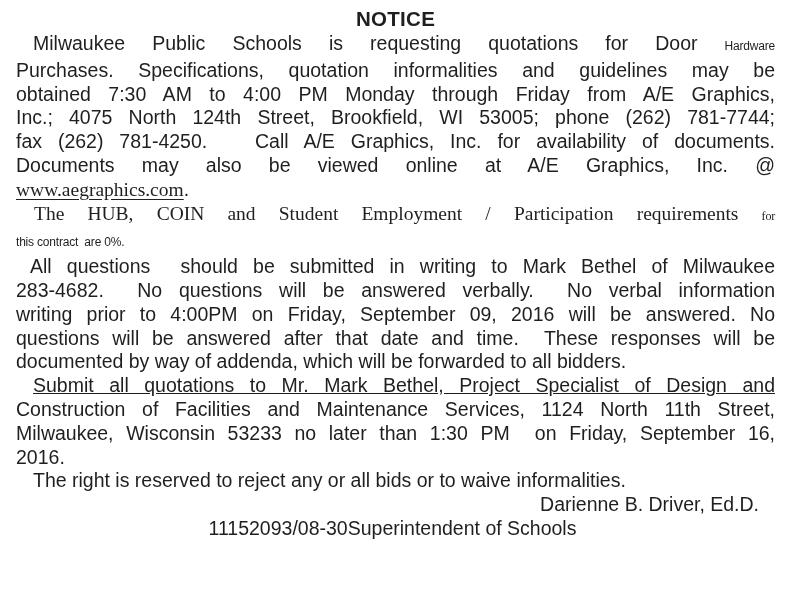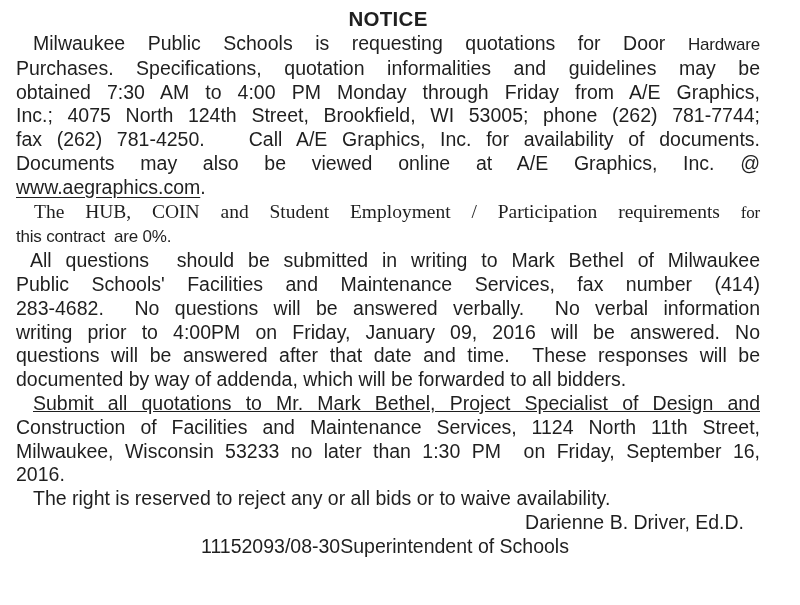--- a/index.html
+++ b/index.html
@@ -11,21 +11,21 @@
     width: 800px;
     height: 605px;
     overflow: hidden;
     font-family: "Liberation Sans", sans-serif;
     color: #1f1f1f;
   }
   .page {
     box-sizing: border-box;
     width: 800px;
     height: 605px;
-    padding: 6px 40px 0 16px;
+    padding: 6px 25px 0 16px;
     background: #ffffff;
   }
   .title {
     text-align: center;
     font-weight: bold;
     font-size: 20.5px;
     line-height: 26px;
     letter-spacing: 0.3px;
   }
   .body-text {
@@ -36,28 +36,29 @@
     line-height: 23.8px;
     text-align: justify;
     text-align-last: justify;
     white-space: nowrap; 
     white-space: normal;
   }
   .line.last {
     text-align-last: left;
   }
   .small {
-    font-size: 17px;
+    font-size: 12px;
     letter-spacing: -0.2px;
   }
   .link {
     text-decoration: underline;
     text-underline-offset: 3px;
     color: inherit;
     cursor: pointer;
+    font-family: Liberation Serif, serif;
   }
   .signature-name {
     line-height: 23.8px;
     text-align: right;
     padding-right: 16px;
   }
   .footer-row {
     display: flex;
     justify-content: center;
     line-height: 23.8px;
@@ -80,34 +81,33 @@
         <div class="line"><span>fax (262) 781-4250.&nbsp;&nbsp; Call A/E Graphics, Inc. for availability of documents.</span></div>
         <div class="line"><span>Documents may also be viewed online at A/E Graphics, Inc. @</span></div>
         <div class="line last"><span class="link">www.aegraphics.com</span><span>.</span></div>
       </div>
       <div class="paragraph">
         <div class="line" style="text-indent: 18px; font-family: Liberation Serif, serif;"><span>The HUB, COIN and Student Employment / Participation requirements </span><span class="small">for</span></div>
         <div class="line last"><span class="small">this contract&nbsp; are 0%.</span></div>
       </div>
       <div class="paragraph">
         <div class="line" style="text-indent: 14px;"><span>All questions&nbsp; should be submitted in writing to Mark Bethel of Milwaukee</span></div>
-        <div class="line"><span>Public Schools' Facilities and Maintenance Services, fax number (414)</span></div>
         <div class="line"><span>283-4682.&nbsp; No questions will be answered verbally.&nbsp; No verbal information</span></div>
-        <div class="line"><span>writing prior to 4:00PM on Friday, January 09, 2016 will be answered. No</span></div>
+        <div class="line"><span>writing prior to 4:00PM on Friday, September 09, 2016 will be answered. No</span></div>
         <div class="line"><span>questions will be answered after that date and time.&nbsp; These responses will be</span></div>
         <div class="line last"><span>documented by way of addenda, which will be forwarded to all bidders.</span></div>
       </div>
       <div class="paragraph">
         <div class="line" style="text-indent: 17px; text-decoration: underline;"><span>Submit all quotations to Mr. Mark Bethel, Project Specialist of Design and</span></div>
         <div class="line"><span>Construction of Facilities and Maintenance Services, 1124 North 11th Street,</span></div>
         <div class="line"><span>Milwaukee, Wisconsin 53233 no later than 1:30 PM&nbsp; on Friday, September 16,</span></div>
         <div class="line last"><span>2016.</span></div>
       </div>
       <div class="paragraph">
-        <div class="line last" style="text-indent: 17px;"><span>The right is reserved to reject any or all bids or to waive availability.</span></div>
+        <div class="line last" style="text-indent: 17px;"><span>The right is reserved to reject any or all bids or to waive informalities.</span></div>
       </div>
     </div>
 
   <div class="body-text">
     <div class="signature-name">Darienne B. Driver, Ed.D.</div>
     <div class="footer-row">
       <span class="footer-ref">11152093/08-30</span>
       <span class="signature-title">Superintendent of Schools</span>
     </div>
   </div>

